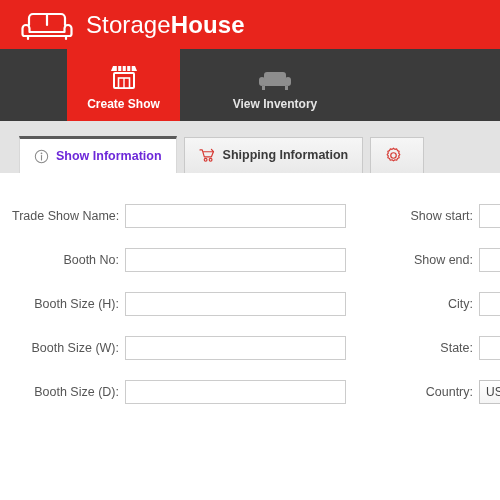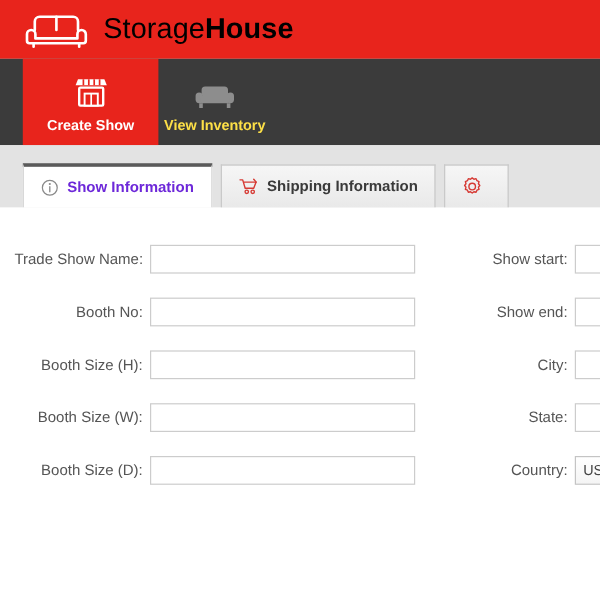--- a/index.html
+++ b/index.html
@@ -32,36 +32,37 @@
   }
   .logo-icon {
     margin-left: 20px;
     width: 54px;
     height: 34px;
     display: block;
   }
   .brand {
     margin-left: 12px;
     font-size: 24px;
-    color: #000000;
+    color: #ffffff;
     letter-spacing: 0.1px;
     line-height: 1;
     white-space: nowrap;
   }
   .brand .light { font-weight: 300; }
   .brand .bold  { font-weight: 700; }
 
   
   .navbar {
     position: absolute;
     left: 0; top: 49px;
     width: 500px; height: 72px;
     background: #3b3b3b;
     display: flex;
     align-items: stretch;
+    gap: 48px;
   }
   .nav-gap { width: 19px; flex: 0 0 19px; }
   .nav-item {
     flex: 0 0 auto;
     width: 94px;
     display: flex;
     flex-direction: column;
     align-items: center;
     justify-content: center;
     padding-top: 2px;
@@ -76,21 +77,21 @@
     justify-content: center;
     margin-bottom: 6px;
   }
   .nav-label {
     font-size: 12px;
     font-weight: 700;
     line-height: 1;
     white-space: nowrap;
   }
   .nav-item.active .nav-label { color: #ffffff; }
-  .nav-item .nav-label { color: #fde047; }
+  .nav-item .nav-label { color: #e5e5e5; }
 
   
   .tabstrip-bg {
     position: absolute;
     left: 0; top: 121px;
     width: 500px; height: 52px;
     background: #e3e3e3;
   }
   .tabs {
     position: absolute;

